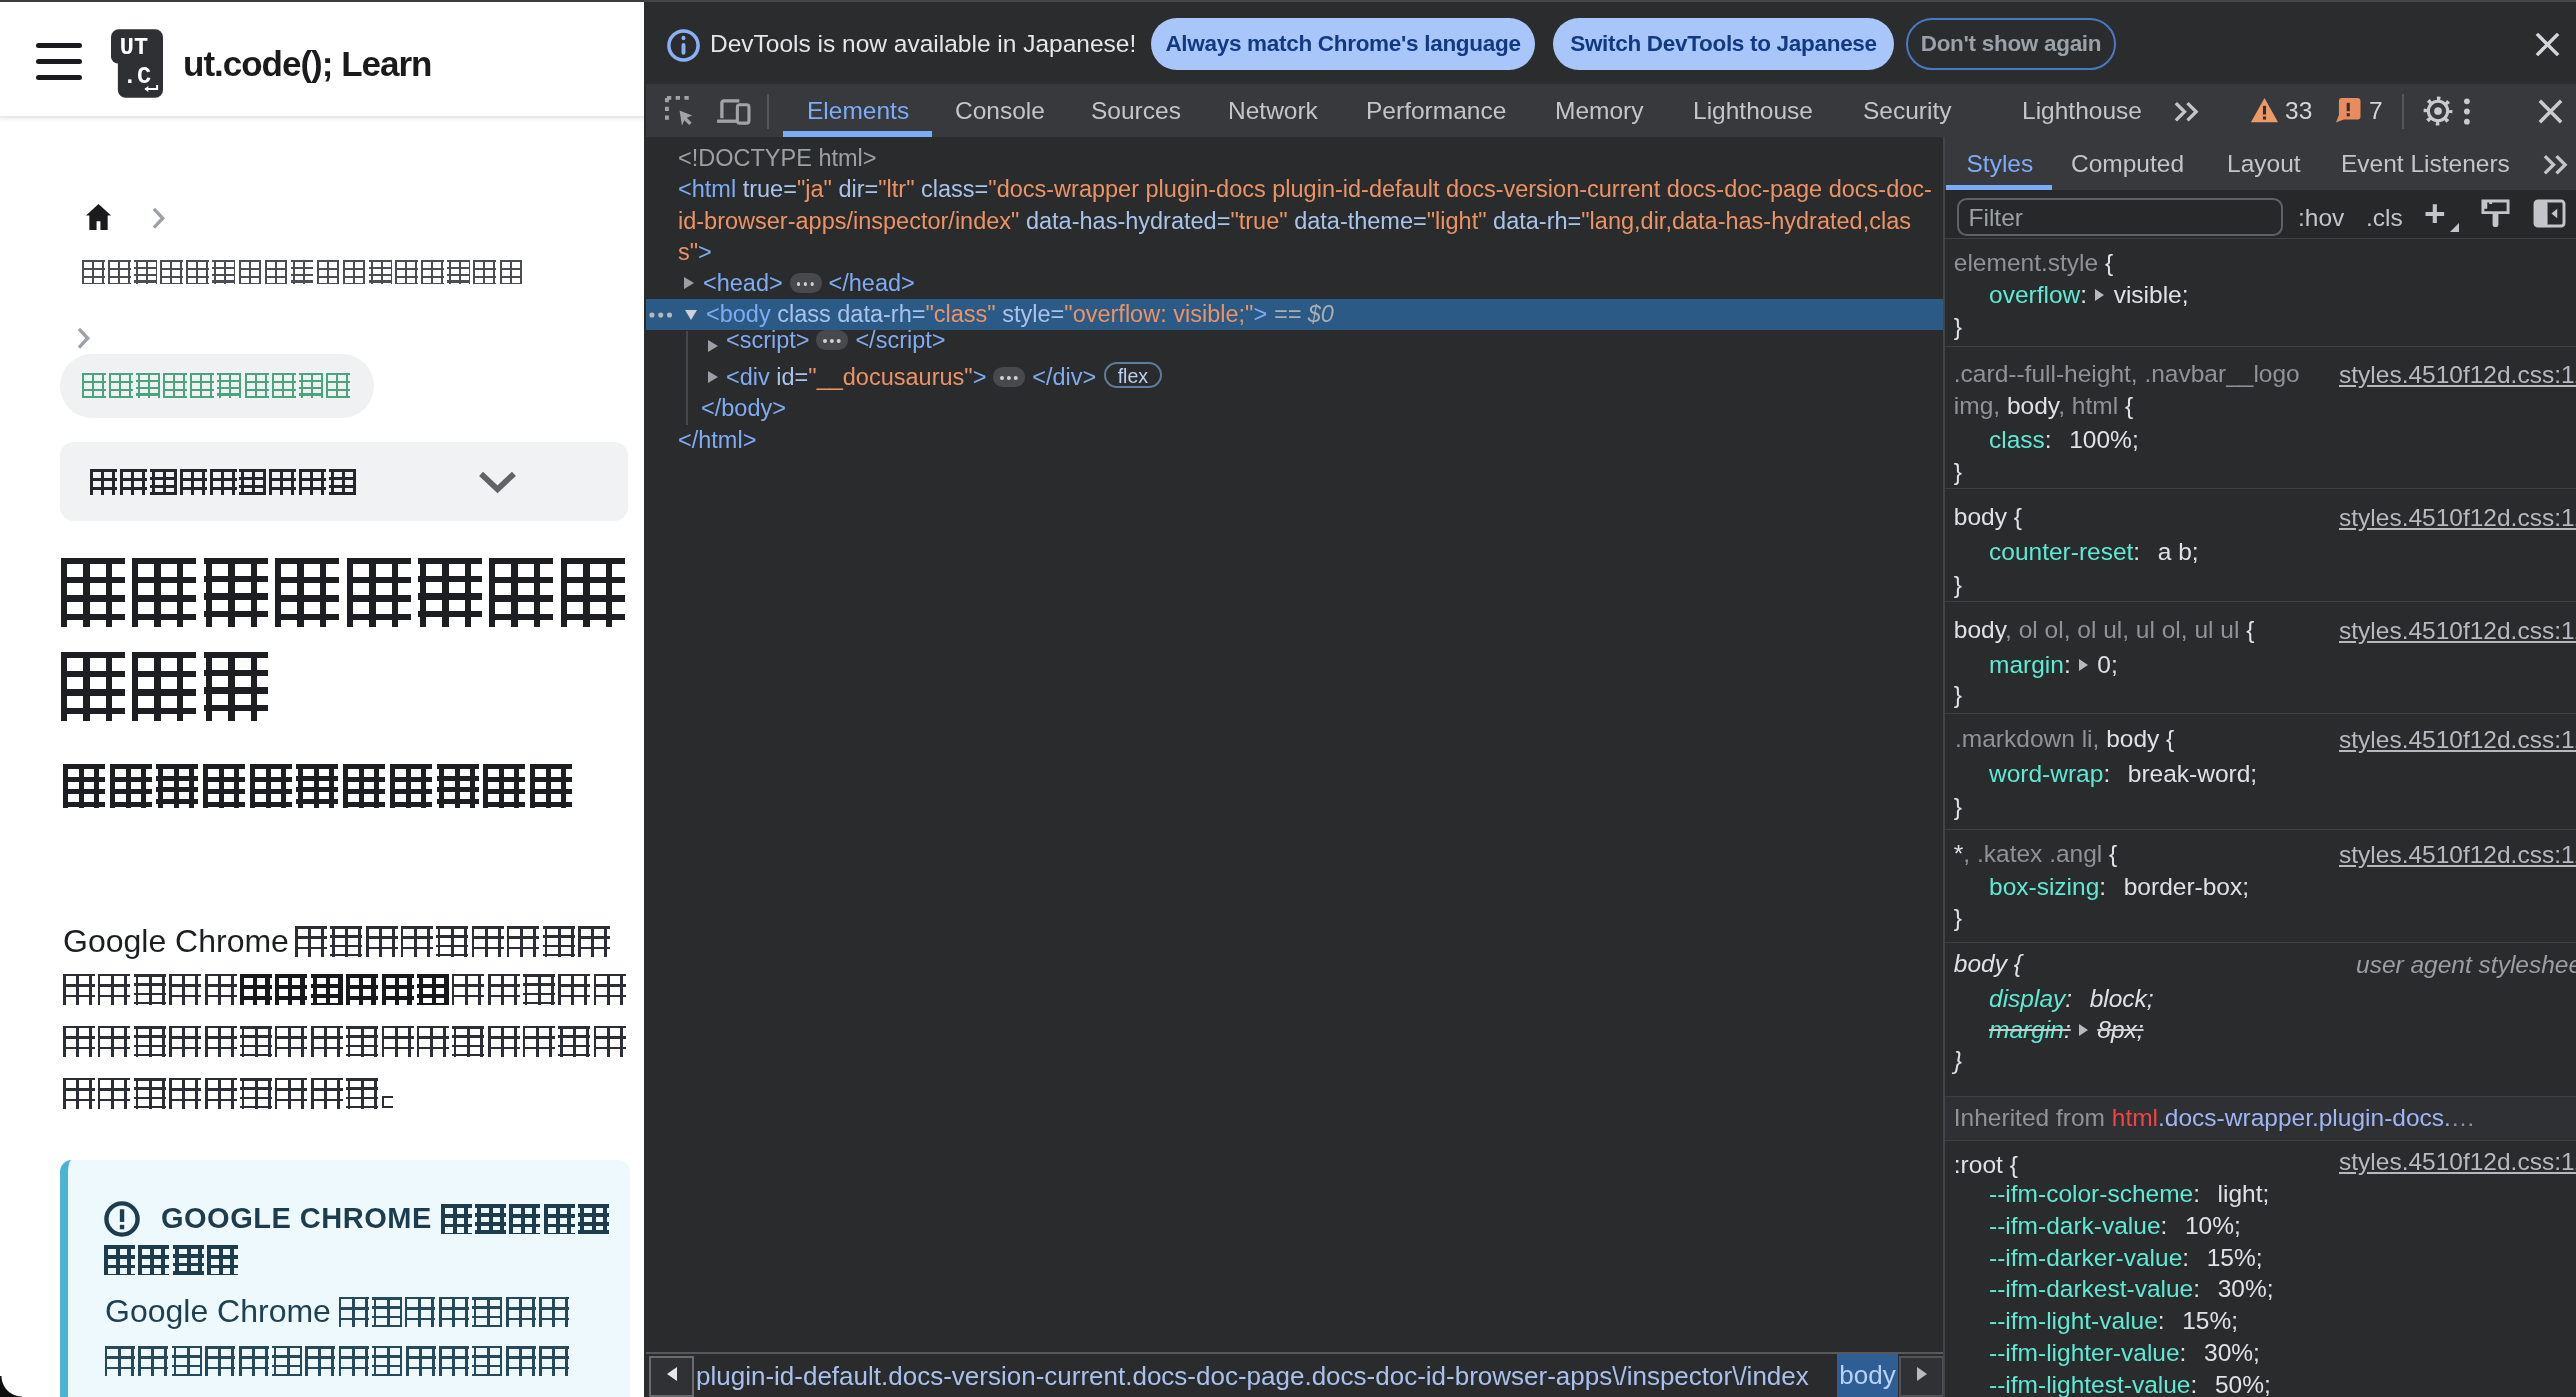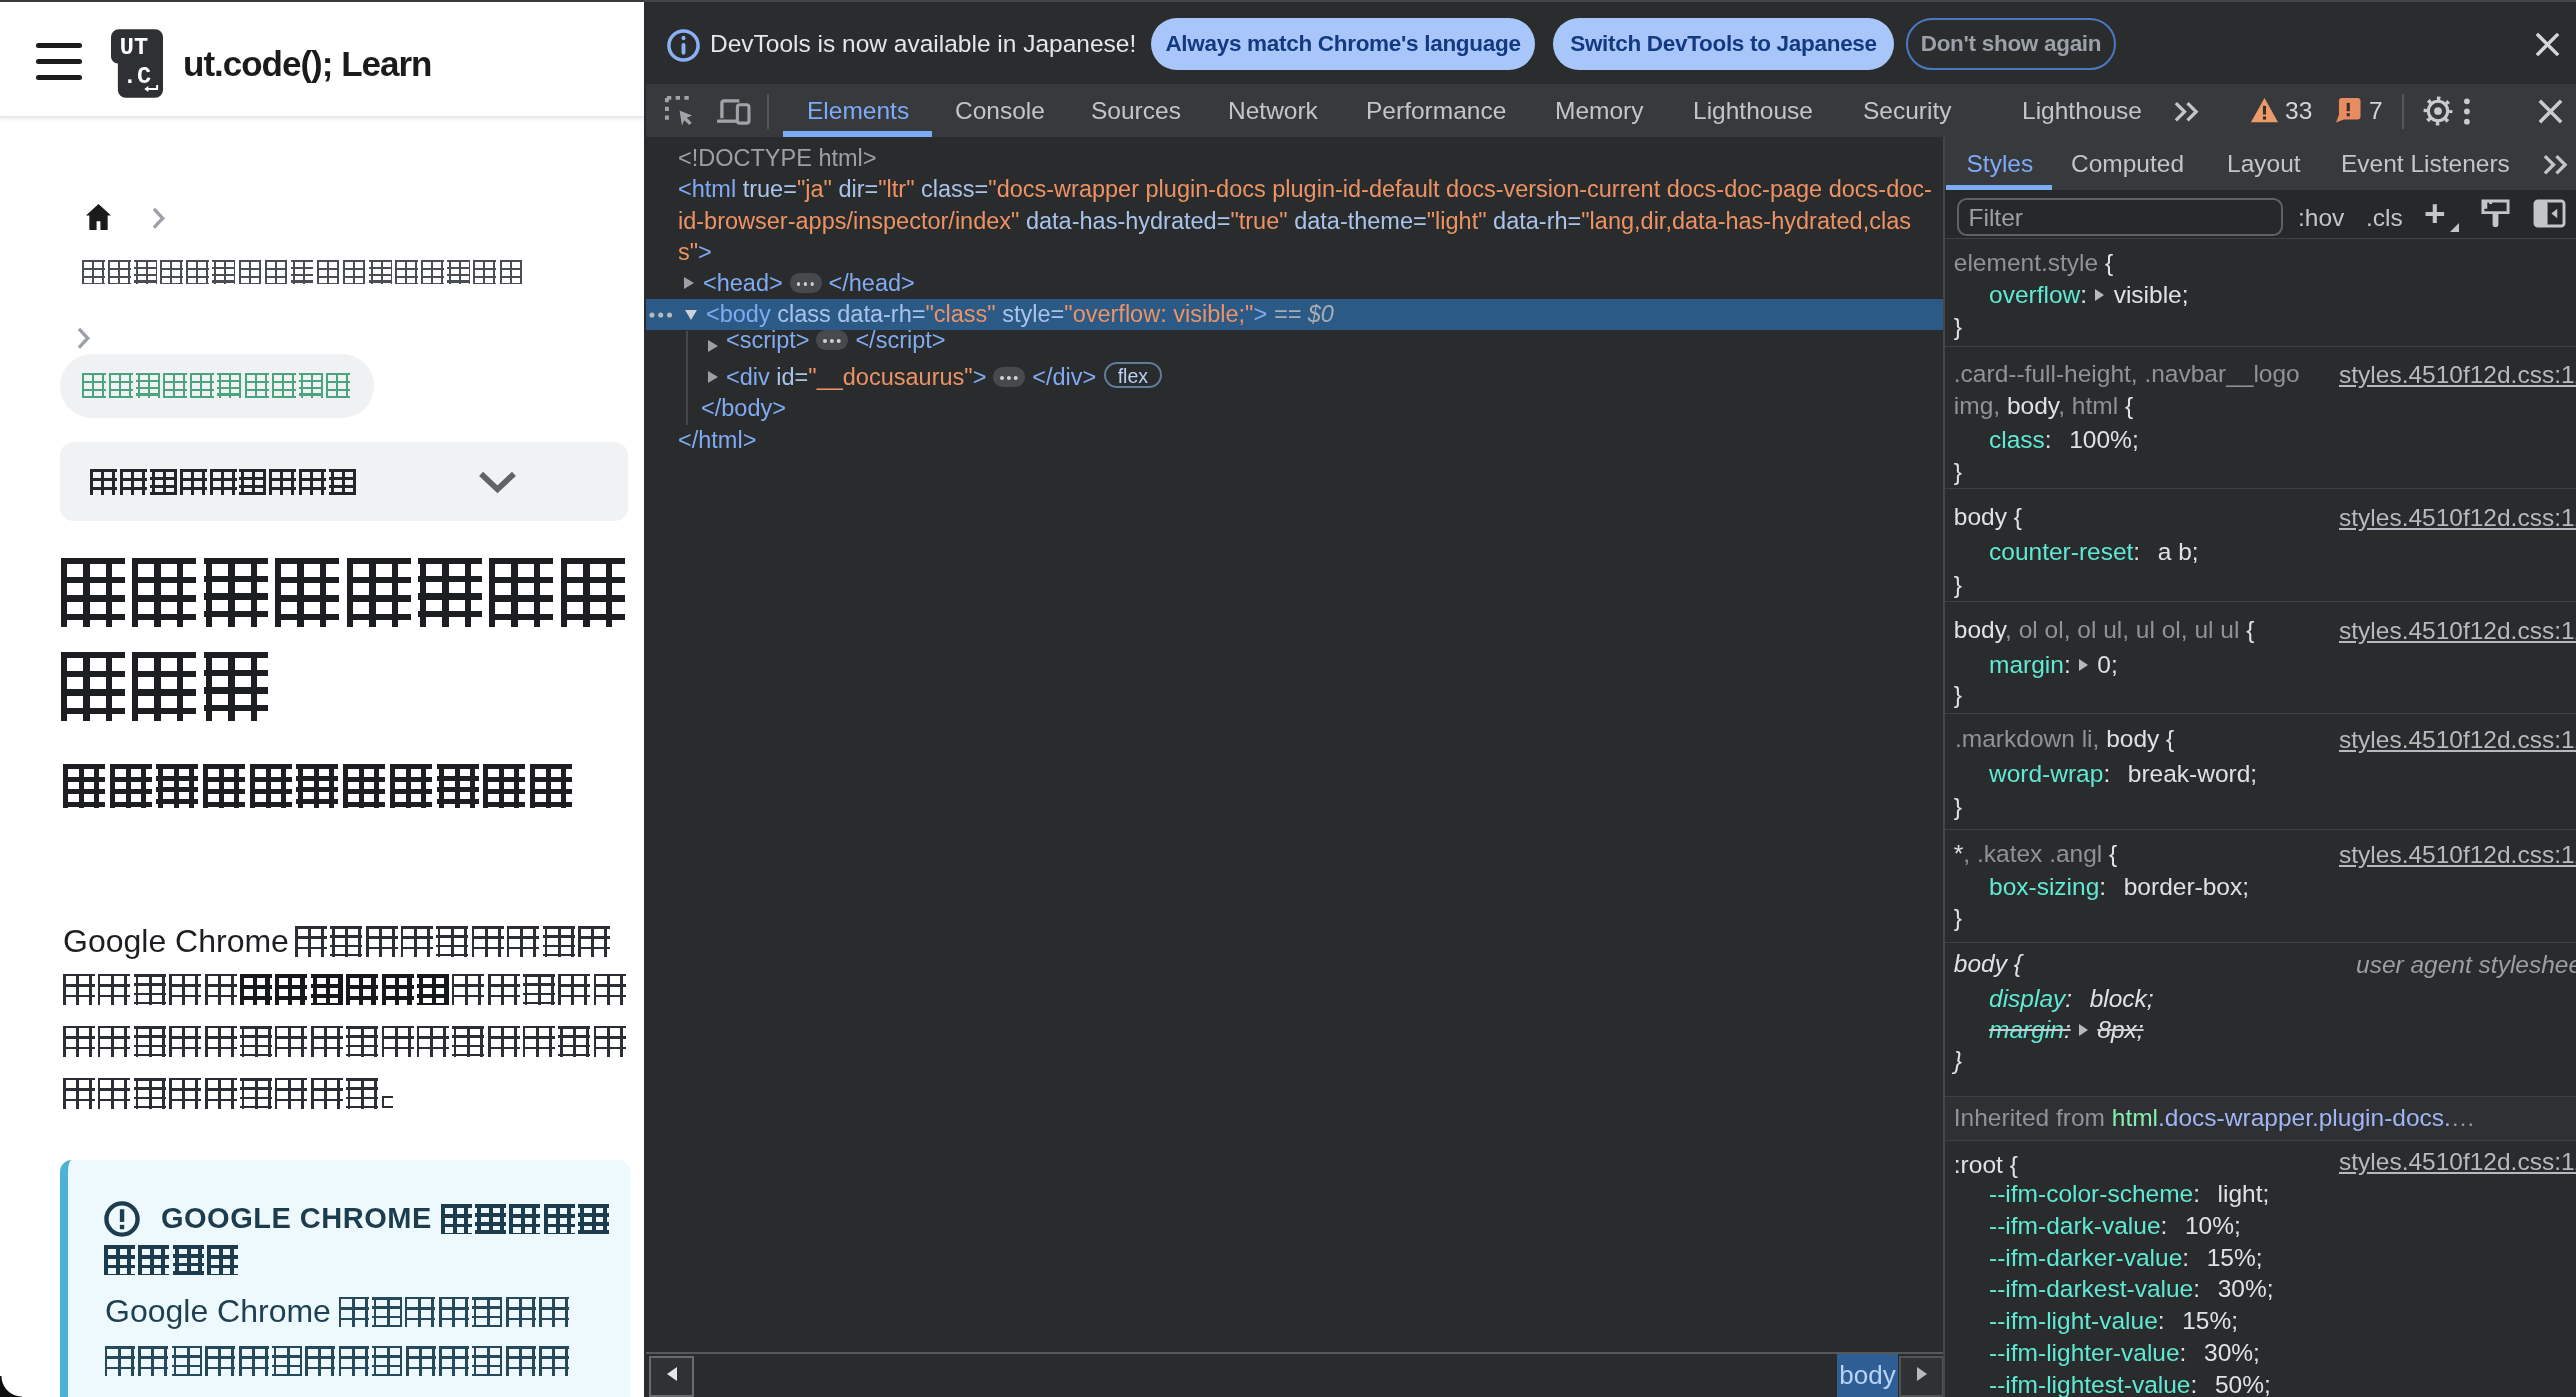--- a/index.html
+++ b/index.html
@@ -369,20 +369,23 @@
     <div class="arr ar" style="left:62px;top:203px"></div>
     <div class="trow" style="left:80px;top:188px"><span class="tg">&lt;script&gt;</span><span class="badge"></span><span class="tg">&lt;/script&gt;</span></div>
     <div class="arr ar" style="left:62px;top:234px"></div>
     <div class="trow" style="left:80px;top:225px"><span class="tg">&lt;div</span> <span class="ta">id=</span><span class="tv">"__docusaurus"</span><span class="tg">&gt;</span><span class="badge"></span><span class="tg">&lt;/div&gt;</span><span class="flexbadge">flex</span></div>
     <div class="trow" style="left:55px;top:256px"><span class="tg">&lt;/body&gt;</span></div>
     <div class="trow" style="left:32px;top:288px"><span class="tg">&lt;/html&gt;</span></div>
   </div>
 <div id="crumbbar">
     <div class="cbtn" style="left:2.9px;border:2px solid #6a6b6e"></div>
     <div class="arr" style="left:20.6px;top:12.7px;border-right:10.8px solid #e4e6e8;border-top:7.8px solid transparent;border-bottom:7.8px solid transparent"></div>
+    <div class="abs" style="left:49px;top:0;width:1120px;height:43px;overflow:hidden">
+      <div style="position:absolute;left:1px;top:6.9px;font-size:26px;color:#a9c0ee;white-space:nowrap">plugin-id-default.docs-version-current.docs-doc-page.docs-doc-id-browser-apps\/inspector\/index</div>
+    </div>
     <div class="abs" style="left:1191px;top:0px;width:61px;height:45px;background:#2f5e94;color:#b8d2f8;font-size:26px;text-align:center;line-height:43px">body</div>
     <div class="cbtn" style="left:1253px;border:2px solid #525356"></div>
     <div class="arr" style="left:1271px;top:12.7px;border-left:10.8px solid #b8babc;border-top:7.8px solid transparent;border-bottom:7.8px solid transparent"></div>
   </div>
 <div id="sdivider"></div>
 <div id="spane">
     <div id="stabs"></div>
     <div class="tab" style="left:21.5px;top:2.9px;color:#7cacf8">Styles</div>
     <div class="tab" style="left:126px;top:2.9px">Computed</div>
     <div class="tab" style="left:282px;top:2.9px">Layout</div>
@@ -437,21 +440,21 @@
     <div class="slink" style="left:394px;top:704px">styles.4510f12d.css:1234</div>
     <div class="srow" style="left:44px;top:734px"><span class="prop">box-sizing</span><span class="w">:</span><span style="margin-left:17.6px"></span><span class="w">border-box;</span></div>
     <div class="srow" style="left:8.8px;top:765px"><span class="w">}</span></div>
     <div class="ssep" style="top:805px"></div>
     <div class="srow" style="left:8.8px;top:811px"><span class="w it">body {</span></div>
     <div class="abs it" style="left:411px;top:814px;font-size:24.5px;color:#9b9fa3;white-space:nowrap">user agent stylesheet</div>
     <div class="srow" style="left:44px;top:846px"><span class="prop it">display</span><span class="w it">:</span><span style="margin-left:17.6px"></span><span class="w it">block;</span></div>
     <div class="srow" style="left:44px;top:877px"><span class="strike" style="text-decoration-color:#c9cbce"><span class="prop it">margin</span><span class="w it">:</span></span><span class="sarr"></span><span class="w it strike" style="text-decoration-color:#c9cbce">8px;</span></div>
     <div class="srow" style="left:8.8px;top:908px"><span class="w it">}</span></div>
     <div class="abs" style="left:0;top:959px;width:631px;height:45px;background:#2f3033;border-top:1px solid #3f4042;border-bottom:1px solid #3f4042"></div>
-    <div class="srow" style="left:8.8px;top:965px"><span class="gray">Inherited from</span> <span style="color:#86efac">html</span><span style="color:#9fb5f5">.docs-wrapper.plugin-docs.</span><span class="gray">…</span></div>
+    <div class="srow" style="left:8.8px;top:965px"><span class="gray">Inherited from</span> <span style="color:#ef4444">html</span><span style="color:#9fb5f5">.docs-wrapper.plugin-docs.</span><span class="gray">…</span></div>
     <div class="srow" style="left:8.8px;top:1012px"><span class="w">:root {</span></div>
     <div class="slink" style="left:394px;top:1011px">styles.4510f12d.css:1234</div>
     <div class="srow" style="left:44px;top:1041px"><span class="prop">--ifm-color-scheme</span><span class="w">:</span><span style="margin-left:17.6px"></span><span class="w">light;</span></div>
     <div class="srow" style="left:44px;top:1073px"><span class="prop">--ifm-dark-value</span><span class="w">:</span><span style="margin-left:17.6px"></span><span class="w">10%;</span></div>
     <div class="srow" style="left:44px;top:1105px"><span class="prop">--ifm-darker-value</span><span class="w">:</span><span style="margin-left:17.6px"></span><span class="w">15%;</span></div>
     <div class="srow" style="left:44px;top:1136px"><span class="prop">--ifm-darkest-value</span><span class="w">:</span><span style="margin-left:17.6px"></span><span class="w">30%;</span></div>
     <div class="srow" style="left:44px;top:1168px"><span class="prop">--ifm-light-value</span><span class="w">:</span><span style="margin-left:17.6px"></span><span class="w">15%;</span></div>
     <div class="srow" style="left:44px;top:1200px"><span class="prop">--ifm-lighter-value</span><span class="w">:</span><span style="margin-left:17.6px"></span><span class="w">30%;</span></div>
     <div class="srow" style="left:44px;top:1232px"><span class="prop">--ifm-lightest-value</span><span class="w">:</span><span style="margin-left:17.6px"></span><span class="w">50%;</span></div>
   </div>

